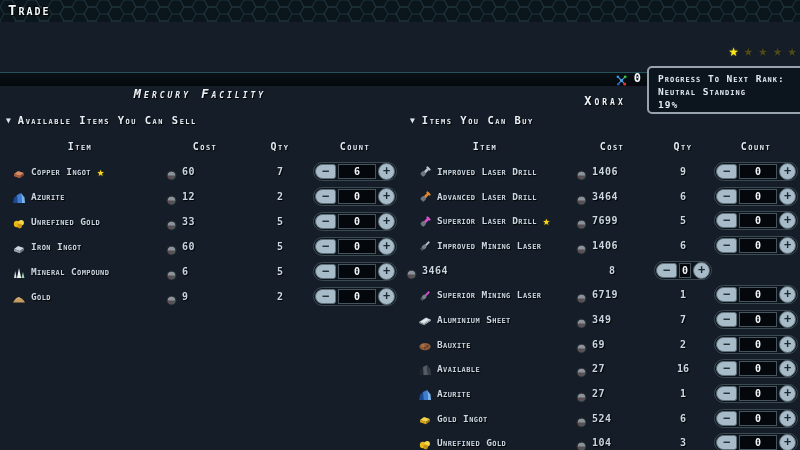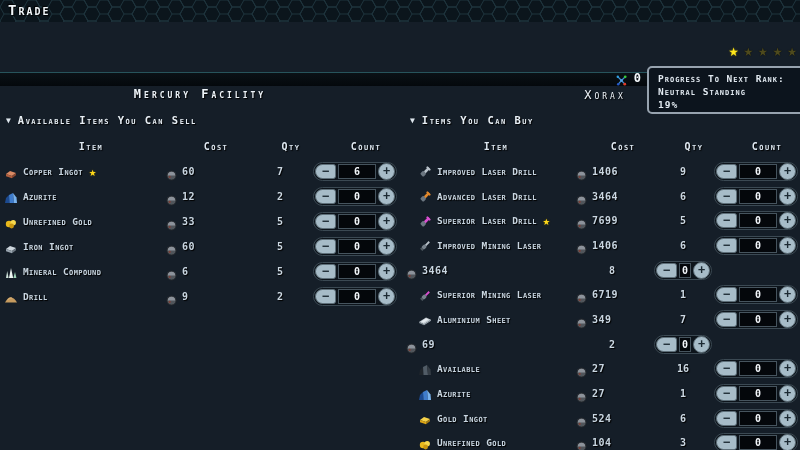--- a/index.html
+++ b/index.html
@@ -22,26 +22,26 @@
   .faction-stars { position:absolute; top:42px; right:3px; display:flex; gap:5px; }
   .star { font-size:16px; line-height:18px; }
   .star.filled { color:#ffe71c; text-shadow:0 0 2px #8a7a00; }
   .star.empty  { color:#4e4a1d; text-shadow:0 0 1px #000; }
 
   
   .headerbar { position:absolute; left:0; top:72px; width:800px; height:14px;
                background:linear-gradient(#0a1116,#04080c); border-top:1px solid #27545c; }
   .facility-name { position:absolute; left:0; top:87px; width:400px; text-align:center;
                    font-size:12px; font-weight:bold; font-variant:small-caps;
-                   letter-spacing:3px; color:#eef4f9; text-shadow:1px 1px 1px #000; }
+                   letter-spacing:3px; color:#eef4f9; text-shadow:1px 1px 1px #000;font-style:italic; }
   .currency { position:absolute; left:565px; top:70px; width:80px; }
   .currency-amount { display:flex; justify-content:flex-end; align-items:center;
                      gap:6px; height:16px; padding-right:4px; }
   .currency-amount .amt { font-size:12px; font-weight:bold; color:#f4f8fb; }
-  .currency-label { margin-top:2px; text-align:center; font-size:12px; font-weight:normal;
+  .currency-label { margin-top:8px; text-align:center; font-size:12px; font-weight:bold;
                     font-variant:small-caps; letter-spacing:3px; color:#eef4f9;
                     text-shadow:1px 1px 1px #000; }
 
   
   .tooltip { position:absolute; left:647px; top:66px; width:165px; height:48px;
              background:#0c141d; border:2px solid #97a3af; border-radius:5px;
              padding:4px 9px; z-index:10; }
   .tooltip div { font-size:9.5px; font-weight:bold; font-variant:small-caps;
                  letter-spacing:1px; color:#e2eaf1; line-height:13px; white-space:nowrap; }
 
@@ -52,29 +52,29 @@
   .section-header { display:flex; align-items:center; gap:7px; height:16px;
                     padding-left:6px; margin-top:4px; cursor:pointer; }
   .panel.buy .section-header { padding-left:10px; }
   .tri { font-size:8px; color:#dfe7ee; }
   .section-title { font-size:10.5px; font-weight:bold; font-variant:small-caps;
                    letter-spacing:1.5px; color:#e8eff5; text-shadow:1px 1px 1px #000; }
 
   .grid { display:grid; align-items:center; }
   .grid.l { grid-template-columns:160px 90px 60px 90px; }
   .grid.r { grid-template-columns:170px 84px 58px 88px; }
-  .col-headers { height:26px; margin-top:5px;margin-left:11px; }
+  .col-headers { height:26px; margin-top:5px; }
   .col-headers div { text-align:center; font-size:10px; font-weight:bold;
                      font-variant:small-caps; letter-spacing:1.5px; color:#dde7f0;
                      text-shadow:1px 1px 1px #000; }
 
   .row { }
   .panel.sell .row { height:25px; }
   .panel.buy  .row { height:24.7px; }
-  .cell-item { display:flex; align-items:center; gap:5px; padding-left:4px; }
+  .cell-item { display:flex; align-items:center; gap:5px; padding-left:12px; }
   .panel.buy .cell-item { padding-left:18px; }
   .item-icon { width:14px; height:14px; flex:0 0 14px; display:inline-block; }
   .item-name { font-size:9.5px; font-weight:bold; font-variant:small-caps;
                letter-spacing:0.4px; color:#c9d6e1; white-space:nowrap;
                text-shadow:1px 1px 1px #000; }
   .fav { font-size:12px; color:#ffd91a; line-height:12px; margin-left:1px;
          text-shadow:0 0 2px #6a5a00; }
   .cell-cost { display:flex; align-items:center; gap:5px; padding-left:6px; }
   .cell-cost .cost-val { font-size:10px; font-weight:bold; color:#c9d6e1;
                          letter-spacing:0.5px; text-shadow:1px 1px 1px #000;text-align:center; }
@@ -321,21 +321,21 @@
             </div>
           </div>
         </div>
 
         <div class="grid l row">
           <div class="cell-item">
             <span class="item-icon"><svg viewBox="0 0 14 14" width="14" height="14">
                 <path d="M1 11.5 Q4.5 5.5 7.5 6.5 Q10.5 7 13 11.5 Z" fill="#c69b5f"></path>
                 <path d="M3.5 9 Q6 6.2 8 7" stroke="#dcb57b" fill="none"></path>
               </svg></span>
-            <span class="item-name">Drill</span>
+            <span class="item-name">Gold</span>
 
           </div>
           <div class="cell-cost">
             <span class="item-icon" style="width:11px;height:11px;flex:0 0 11px;">
               <svg viewBox="0 0 12 12" width="11" height="11">
                 <circle cx="6" cy="6" r="5" fill="#50555b"></circle>
                 <path d="M2 6 a4 4 0 0 1 8 0 L2 6 Z" fill="#8d939b"></path>
                 <circle cx="6" cy="6" r="5" fill="none" stroke="#23272c"></circle>
                 <circle cx="4" cy="7.5" r="1.2" fill="#7a4038"></circle>
               </svg>
@@ -580,20 +580,30 @@
           <div class="cell-count">
             <div class="stepper">
               <div class="btn-minus">−</div>
               <div class="count-val">0</div>
               <div class="btn-plus">+</div>
             </div>
           </div>
         </div>
 
         <div class="grid r row">
+          <div class="cell-item">
+            <span class="item-icon"><svg viewBox="0 0 14 14" width="14" height="14">
+                <ellipse cx="7" cy="8.6" rx="5.6" ry="3.6" fill="#8e5c38"></ellipse>
+                <circle cx="5" cy="7.4" r="1.6" fill="#a9744a"></circle>
+                <circle cx="9.4" cy="8.2" r="1.3" fill="#6a4228"></circle>
+                <circle cx="7" cy="10" r="1" fill="#5f3d26"></circle>
+              </svg></span>
+            <span class="item-name">Bauxite</span>
+
+          </div>
           <div class="cell-cost">
             <span class="item-icon" style="width:11px;height:11px;flex:0 0 11px;">
               <svg viewBox="0 0 12 12" width="11" height="11">
                 <circle cx="6" cy="6" r="5" fill="#50555b"></circle>
                 <path d="M2 6 a4 4 0 0 1 8 0 L2 6 Z" fill="#8d939b"></path>
                 <circle cx="6" cy="6" r="5" fill="none" stroke="#23272c"></circle>
                 <circle cx="4" cy="7.5" r="1.2" fill="#7a4038"></circle>
               </svg>
             </span>
             <span class="cost-val">69</span>

